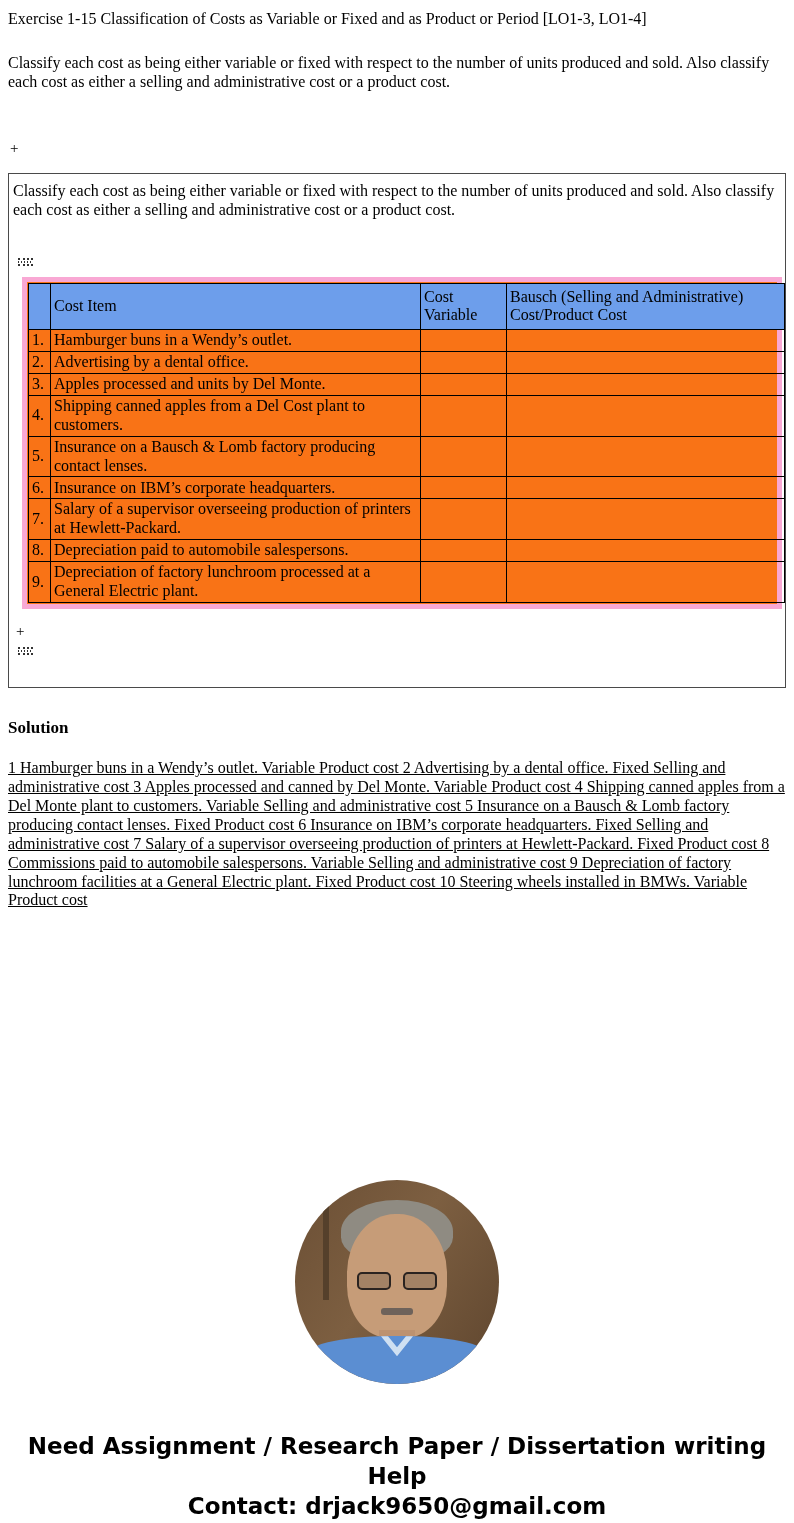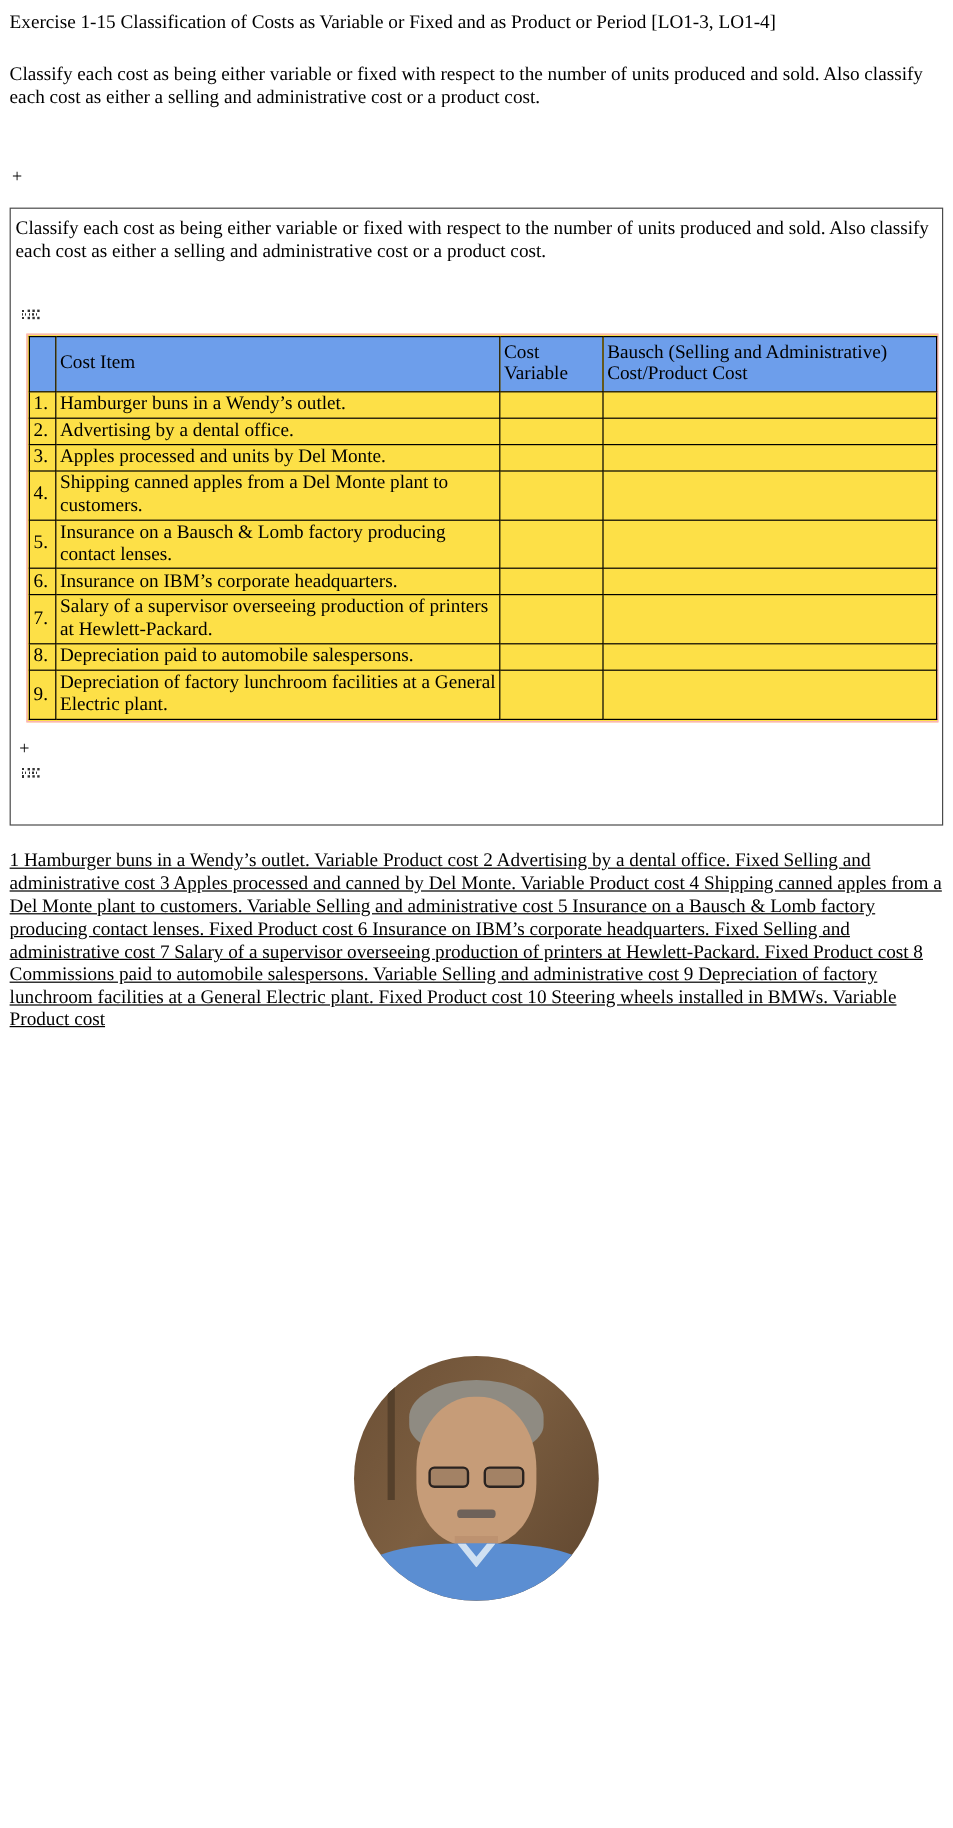--- a/index.html
+++ b/index.html
@@ -36,25 +36,25 @@
     border-top: 2px dotted #333;
     border-bottom: 2px dotted #333;
     background: repeating-linear-gradient(90deg, #333 0 1px, transparent 1px 3px) center / 100% 2px no-repeat;
     margin: 0;
   }
   .handle-top { margin: 38px 0 4px 6px; }
   .handle-bottom { margin: 6px 0 0 6px; }
 
   
   .table-wrap {
-    border: 1px solid #f9a8d4;
+    border: 5px solid #f9a8d4;
     padding: 1px;
     width: 760px;
     margin: 2px 0 0 10px;
-    background: #fde047;
+    background: #f97316;
   }
   table.cost-table {
     border-collapse: collapse;
     table-layout: fixed;
     width: 756px;
   }
   table.cost-table th, table.cost-table td {
     border: 1px solid #000;
     padding: 1px 3px;
     vertical-align: middle;
@@ -189,21 +189,21 @@
             <td></td>
           </tr>
           <tr class="row-single">
             <td>3.</td>
             <td>Apples processed and units by Del Monte.</td>
             <td></td>
             <td></td>
           </tr>
           <tr class="row-double">
             <td>4.</td>
-            <td>Shipping canned apples from a Del Monte plant to customers.</td>
+            <td>Shipping canned apples from a Del Cost plant to customers.</td>
             <td></td>
             <td></td>
           </tr>
           <tr class="row-double">
             <td>5.</td>
             <td>Insurance on a Bausch &amp; Lomb factory producing contact lenses.</td>
             <td></td>
             <td></td>
           </tr>
           <tr class="row-single">
@@ -219,44 +219,49 @@
             <td></td>
           </tr>
           <tr class="row-single">
             <td>8.</td>
             <td>Depreciation paid to automobile salespersons.</td>
             <td></td>
             <td></td>
           </tr>
           <tr class="row-double">
             <td>9.</td>
-            <td>Depreciation of factory lunchroom facilities at a General Electric plant.</td>
+            <td>Depreciation of factory lunchroom processed at a General Electric plant.</td>
             <td></td>
             <td></td>
           </tr>
         </tbody>
       </table>
     </div>
 
     <div class="plus-bottom">+</div>
     <div class="handle-icon handle-bottom"></div>
 
   </div>
 
+  <p class="solution-heading">Solution</p>
 
   <p class="solution-text">1 Hamburger buns in a Wendy’s outlet. Variable Product cost 2 Advertising by a dental office. Fixed Selling and administrative cost 3 Apples processed and canned by Del Monte. Variable Product cost 4 Shipping canned apples from a Del Monte plant to customers. Variable Selling and administrative cost 5 Insurance on a Bausch &amp; Lomb factory producing contact lenses. Fixed Product cost 6 Insurance on IBM’s corporate headquarters. Fixed Selling and administrative cost 7 Salary of a supervisor overseeing production of printers at Hewlett-Packard. Fixed Product cost 8 Commissions paid to automobile salespersons. Variable Selling and administrative cost 9 Depreciation of factory lunchroom facilities at a General Electric plant. Fixed Product cost 10 Steering wheels installed in BMWs. Variable Product cost</p>
 
   <div class="avatar">
     <div class="bg-line"></div>
     <div class="hair"></div>
     <div class="face"></div>
     <div class="glasses">
       <span class="lens"></span>
       <span class="lens"></span>
     </div>
     <div class="mustache"></div>
     <div class="neck"></div>
     <div class="shirt"></div>
     <div class="collar"></div>
   </div>
 
+  <div class="footer">
+    <div>Need Assignment / Research Paper / Dissertation writing Help</div>
+    <div class="contact">Contact: drjack9650@gmail.com</div>
+  </div>
 
 </div>
 
 </body></html>

